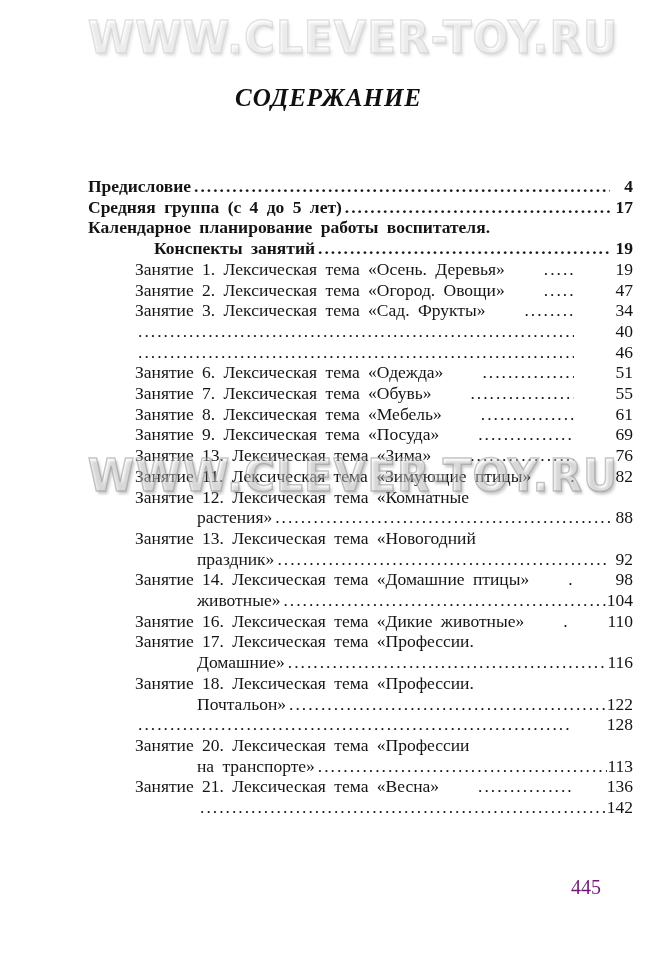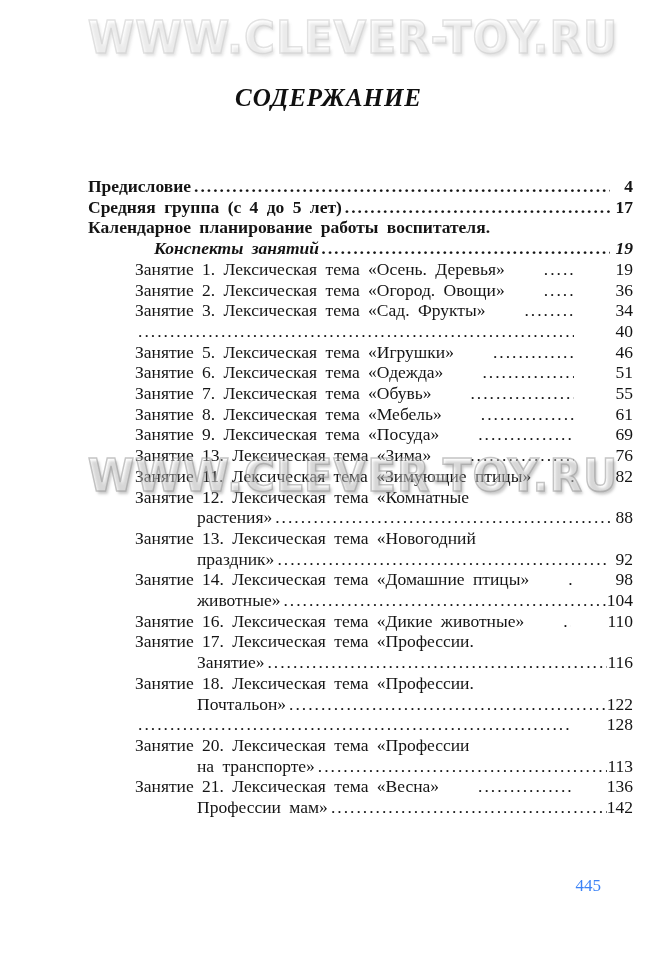--- a/index.html
+++ b/index.html
@@ -33,21 +33,21 @@
     margin-left: 32px;
   }
   .row {
     display: flex;
     align-items: baseline;
     word-spacing: 4px;
   }
   .row.bold { font-weight: bold; }
   .row.ind0 { padding-left: 0; }
   .row.ind1 { padding-left: 47px; gap: 36px; }
-  .row.ind2 { padding-left: 66px; font-style: italic; }
+  .row.ind2 { padding-left: 66px; }
   .row.ind3 { padding-left: 109px; }
   .label { white-space: nowrap; }
   .leader {
     flex: 1;
     min-width: 0;
     overflow: hidden;
     white-space: nowrap;
     letter-spacing: 2px;
     margin-left: 3px;
     word-spacing: 0;
@@ -55,22 +55,22 @@
   .pagenum {
     min-width: 23px;
     text-align: right;
     white-space: nowrap;
     word-spacing: 0;
   }
   .folio {
     position: absolute;
     top: 876px; left: 56px; width: 545px;
     text-align: right;
-    font-size: 17px;
-    color: #3b82f6;
+    font-size: 20px;
+    color: #701a75;
   }
   .watermark {
     position: absolute;
     left: 60px; width: 586px;
     text-align: center;
     font-family: "DejaVu Sans", sans-serif;
     font-weight: 700;
     font-size: 44px;
     letter-spacing: 1px;
     white-space: nowrap;
@@ -112,33 +112,32 @@
         <span class="pagenum">19</span>
       </div>
       <div class="row ind1">
         <span class="label">Занятие 1. Лексическая тема «Осень. Деревья»</span>
         <span class="leader">..........................................................................................</span>
         <span class="pagenum">19</span>
       </div>
       <div class="row ind1">
         <span class="label">Занятие 2. Лексическая тема «Огород. Овощи»</span>
         <span class="leader">..........................................................................................</span>
-        <span class="pagenum">36</span>
+        <span class="pagenum">47</span>
       </div>
       <div class="row ind1">
         <span class="label">Занятие 3. Лексическая тема «Сад. Фрукты»</span>
         <span class="leader">..........................................................................................</span>
         <span class="pagenum">34</span>
       </div>
       <div class="row ind1">
         <span class="leader">..........................................................................................</span>
         <span class="pagenum">40</span>
       </div>
       <div class="row ind1">
-        <span class="label">Занятие 5. Лексическая тема «Игрушки»</span>
         <span class="leader">..........................................................................................</span>
         <span class="pagenum">46</span>
       </div>
       <div class="row ind1">
         <span class="label">Занятие 6. Лексическая тема «Одежда»</span>
         <span class="leader">..........................................................................................</span>
         <span class="pagenum">51</span>
       </div>
       <div class="row ind1">
         <span class="label">Занятие 7. Лексическая тема «Обувь»</span>
@@ -193,21 +192,21 @@
       </div>
       <div class="row ind1">
         <span class="label">Занятие 16. Лексическая тема «Дикие животные»</span>
         <span class="leader">..........................................................................................</span>
         <span class="pagenum">110</span>
       </div>
       <div class="row ind1">
         <span class="label">Занятие 17. Лексическая тема «Профессии.</span>
       </div>
       <div class="row ind3">
-        <span class="label">Занятие»</span>
+        <span class="label">Домашние»</span>
         <span class="leader">..........................................................................................</span>
         <span class="pagenum">116</span>
       </div>
       <div class="row ind1">
         <span class="label">Занятие 18. Лексическая тема «Профессии.</span>
       </div>
       <div class="row ind3">
         <span class="label">Почтальон»</span>
         <span class="leader">..........................................................................................</span>
         <span class="pagenum">122</span>
@@ -223,21 +222,20 @@
         <span class="label">на транспорте»</span>
         <span class="leader">..........................................................................................</span>
         <span class="pagenum">113</span>
       </div>
       <div class="row ind1">
         <span class="label">Занятие 21. Лексическая тема «Весна»</span>
         <span class="leader">..........................................................................................</span>
         <span class="pagenum">136</span>
       </div>
       <div class="row ind3">
-        <span class="label">Профессии мам»</span>
         <span class="leader">..........................................................................................</span>
         <span class="pagenum">142</span>
       </div>
     </div>
 
   <div class="watermark middle">WWW.CLEVER-TOY.RU</div>
 
   <div class="folio">445</div>
 
 </div>

